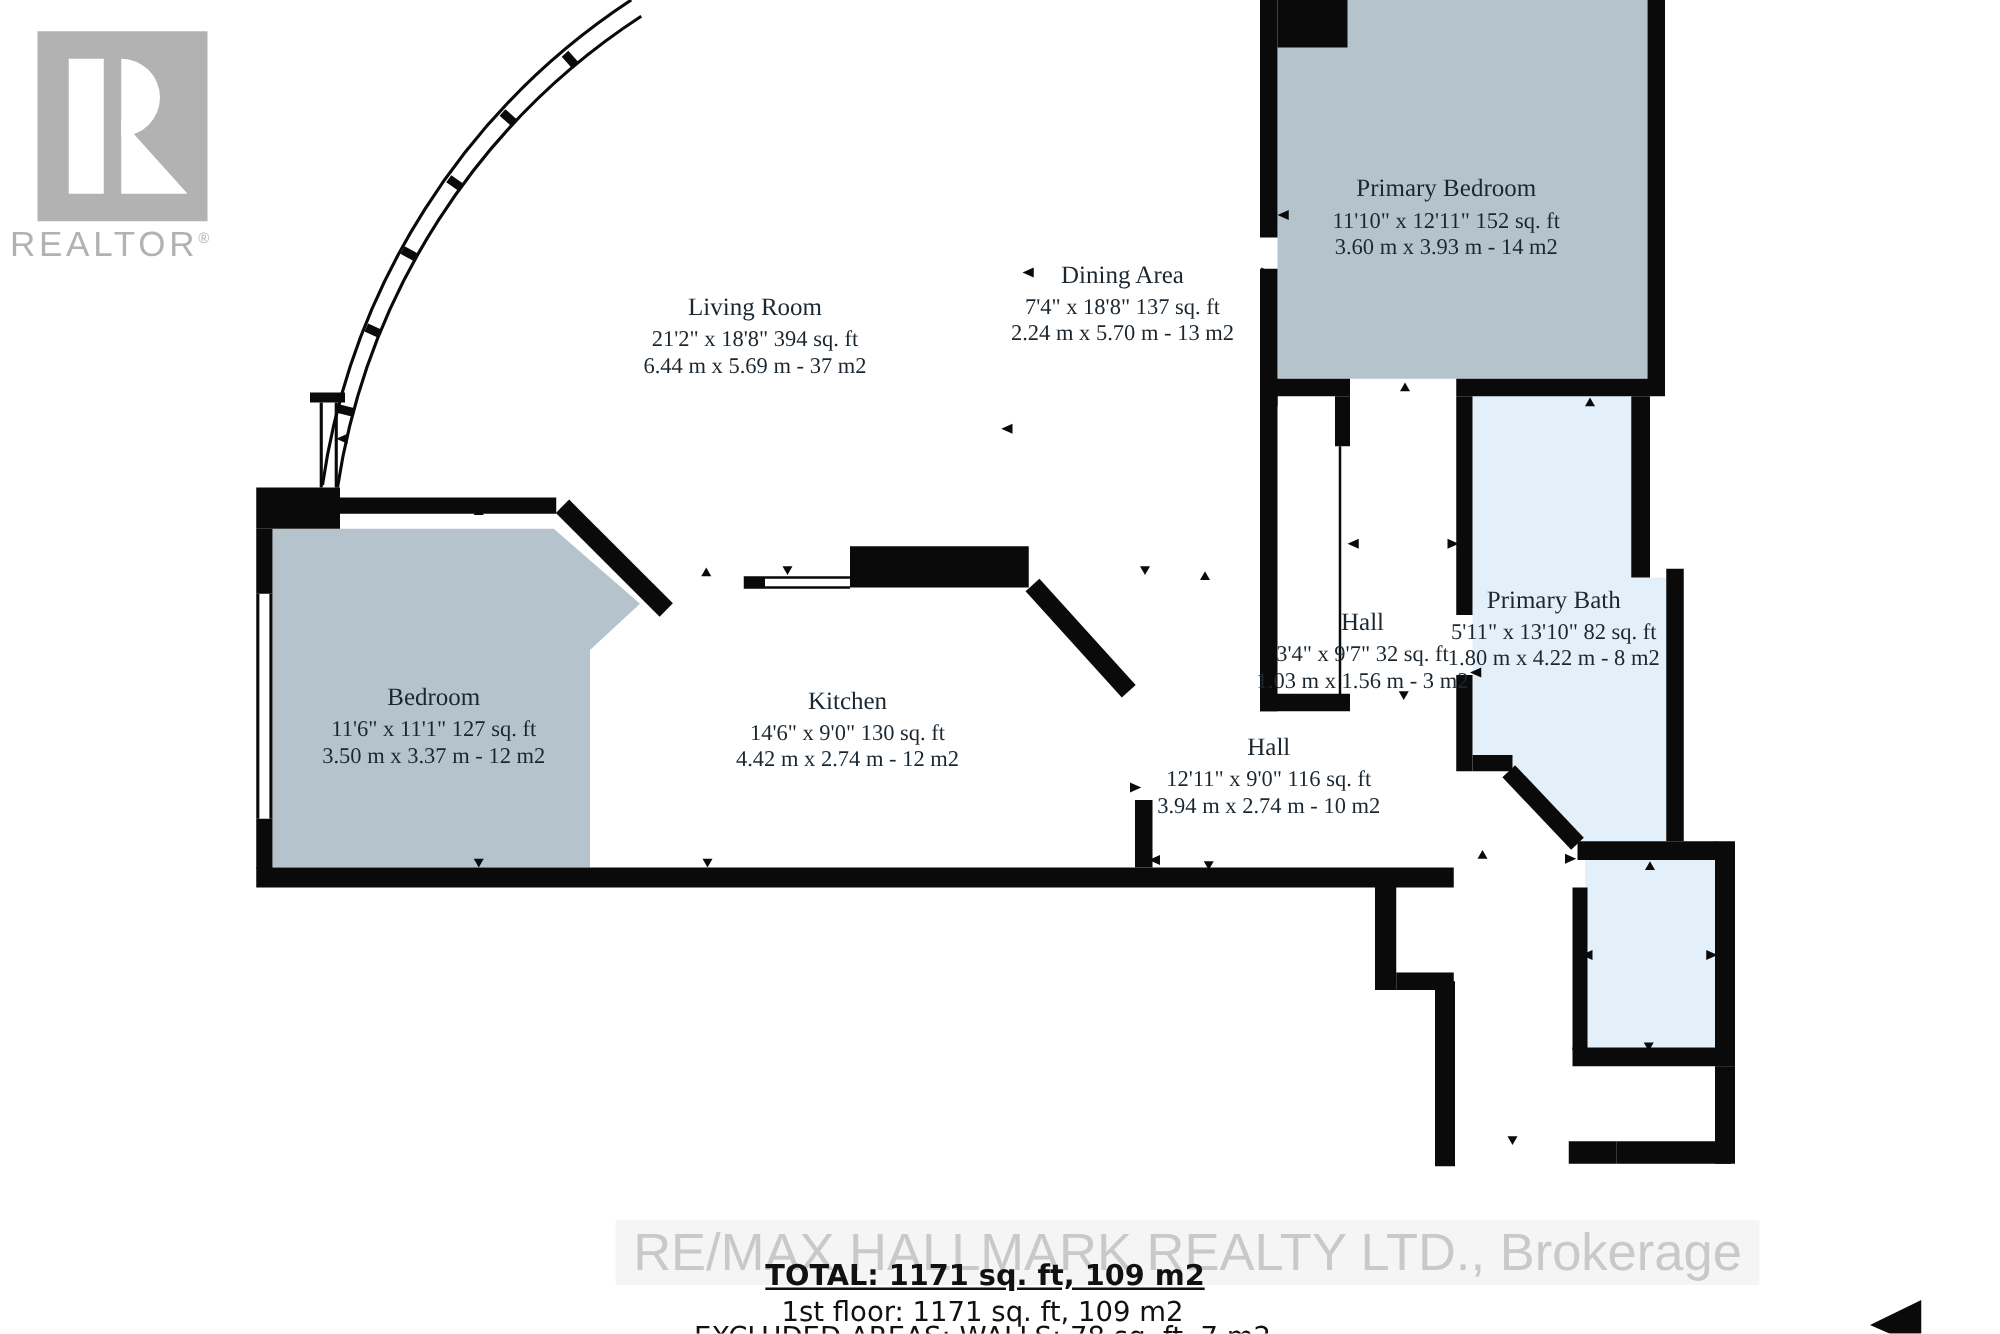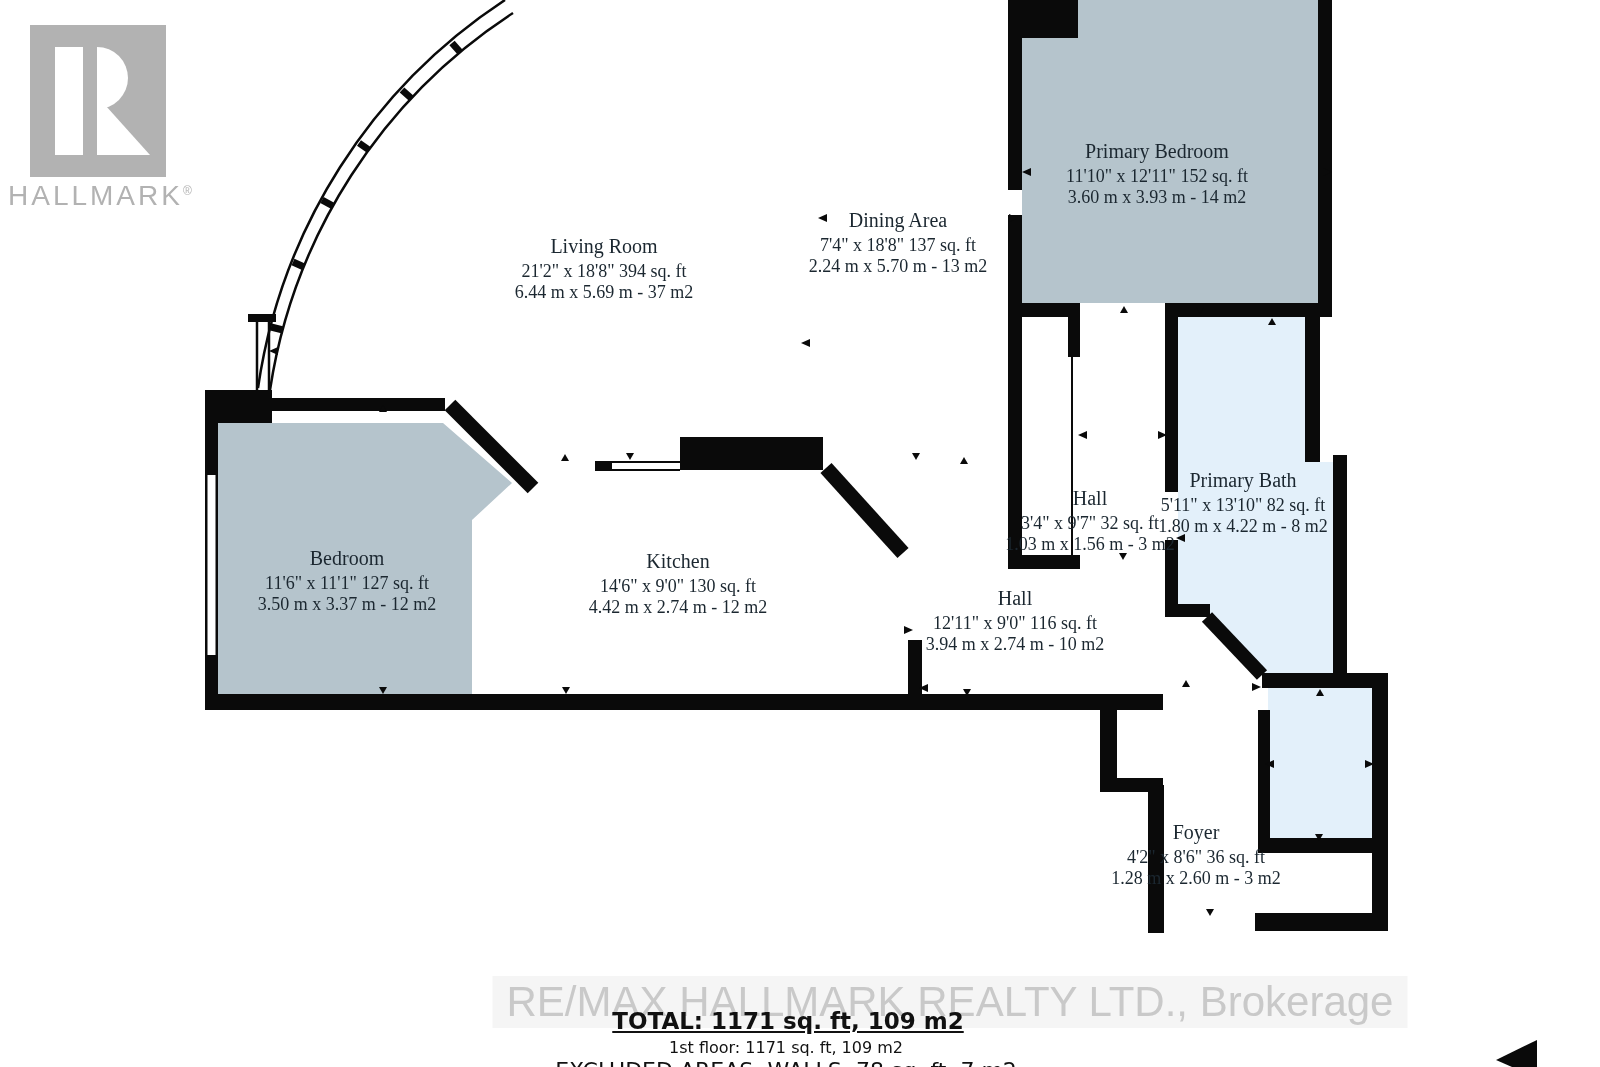--- a/index.html
+++ b/index.html
@@ -13,21 +13,21 @@
   .logo-text{position:absolute;left:8px;top:180px;width:190px;
       font-family:"Liberation Sans",sans-serif;font-size:28px;letter-spacing:3px;
       color:#b2b2b2;z-index:4;}
   .logo-text sup{font-size:12px;letter-spacing:0;}
   .watermark{position:absolute;left:950px;top:1002px;transform:translate(-50%,-50%);
       white-space:nowrap;font-family:"Liberation Sans",sans-serif;font-size:42px;
       color:#c9c9c9;background:rgba(232,232,232,0.45);padding:2px 14px;z-index:6;text-align:center;}
   .summary-line{position:absolute;transform:translateX(-50%);white-space:nowrap;
       font-family:"DejaVu Sans",sans-serif;color:#111;z-index:7;}
   .summary-total{left:788px;top:1008px;font-size:23px;font-weight:bold;text-decoration:underline;}
-  .summary-floor{left:786px;top:1038px;font-size:16px;}
+  .summary-floor{left:786px;top:1038px;font-size:22px;}
   .summary-excluded{left:786px;top:1058px;font-size:22px;}
 </style>
 </head>
 <body>
 
 <div class="plan">
 
   <svg width="1600" height="1067" viewBox="0 0 1600 1067">
 
     <g>
@@ -146,21 +146,21 @@
       <path d="M 97 47 A 31 31 0 0 1 97 109 Z" fill="#ffffff"></path>
       <polygon points="97,96 150,155 97,155" fill="#ffffff"></polygon>
     </g>
 
     <g fill="#0a0a0a">
       <polygon points="1537,1040 1496,1060 1512,1067 1537,1067"></polygon>
     </g>
   </svg>
 
   <div class="logo-text">
-    <span>HALLMARK</span><sup>®</sup>
+    <span>REALTOR</span><sup>®</sup>
   </div>
 
   <div class="room-label" style="left:604px;top:253px;margin-top:16px;">
     <div class="room-name">Living Room</div>
     <div class="room-dims">21'2" x 18'8" 394 sq. ft</div>
     <div class="room-metric">6.44 m x 5.69 m - 37 m2</div>
   </div>
 
   <div class="room-label" style="left:898px;top:243px;">
     <div class="room-name">Dining Area</div>
@@ -198,24 +198,19 @@
     <div class="room-metric">1.80 m x 4.22 m - 8 m2</div>
   </div>
 
   <div class="room-label" style="left:1015px;top:621px;">
     <div class="room-name">Hall</div>
     <div class="room-dims">12'11" x 9'0" 116 sq. ft</div>
     <div class="room-metric">3.94 m x 2.74 m - 10 m2</div>
   </div>
 
 
-  <div class="room-label" style="left:1196px;top:855px;">
-    <div class="room-name">Foyer</div>
-    <div class="room-dims">4'2" x 8'6" 36 sq. ft</div>
-    <div class="room-metric">1.28 m x 2.60 m - 3 m2</div>
-  </div>
 
   <div class="watermark">RE/MAX HALLMARK REALTY LTD., Brokerage</div>
   <div class="summary-line summary-total">TOTAL: 1171 sq. ft, 109 m2</div>
   <div class="summary-line summary-floor">1st floor: 1171 sq. ft, 109 m2</div>
   <div class="summary-line summary-excluded">EXCLUDED AREAS: WALLS: 78 sq. ft, 7 m2</div>
 
 </div>
 
 </body></html>

